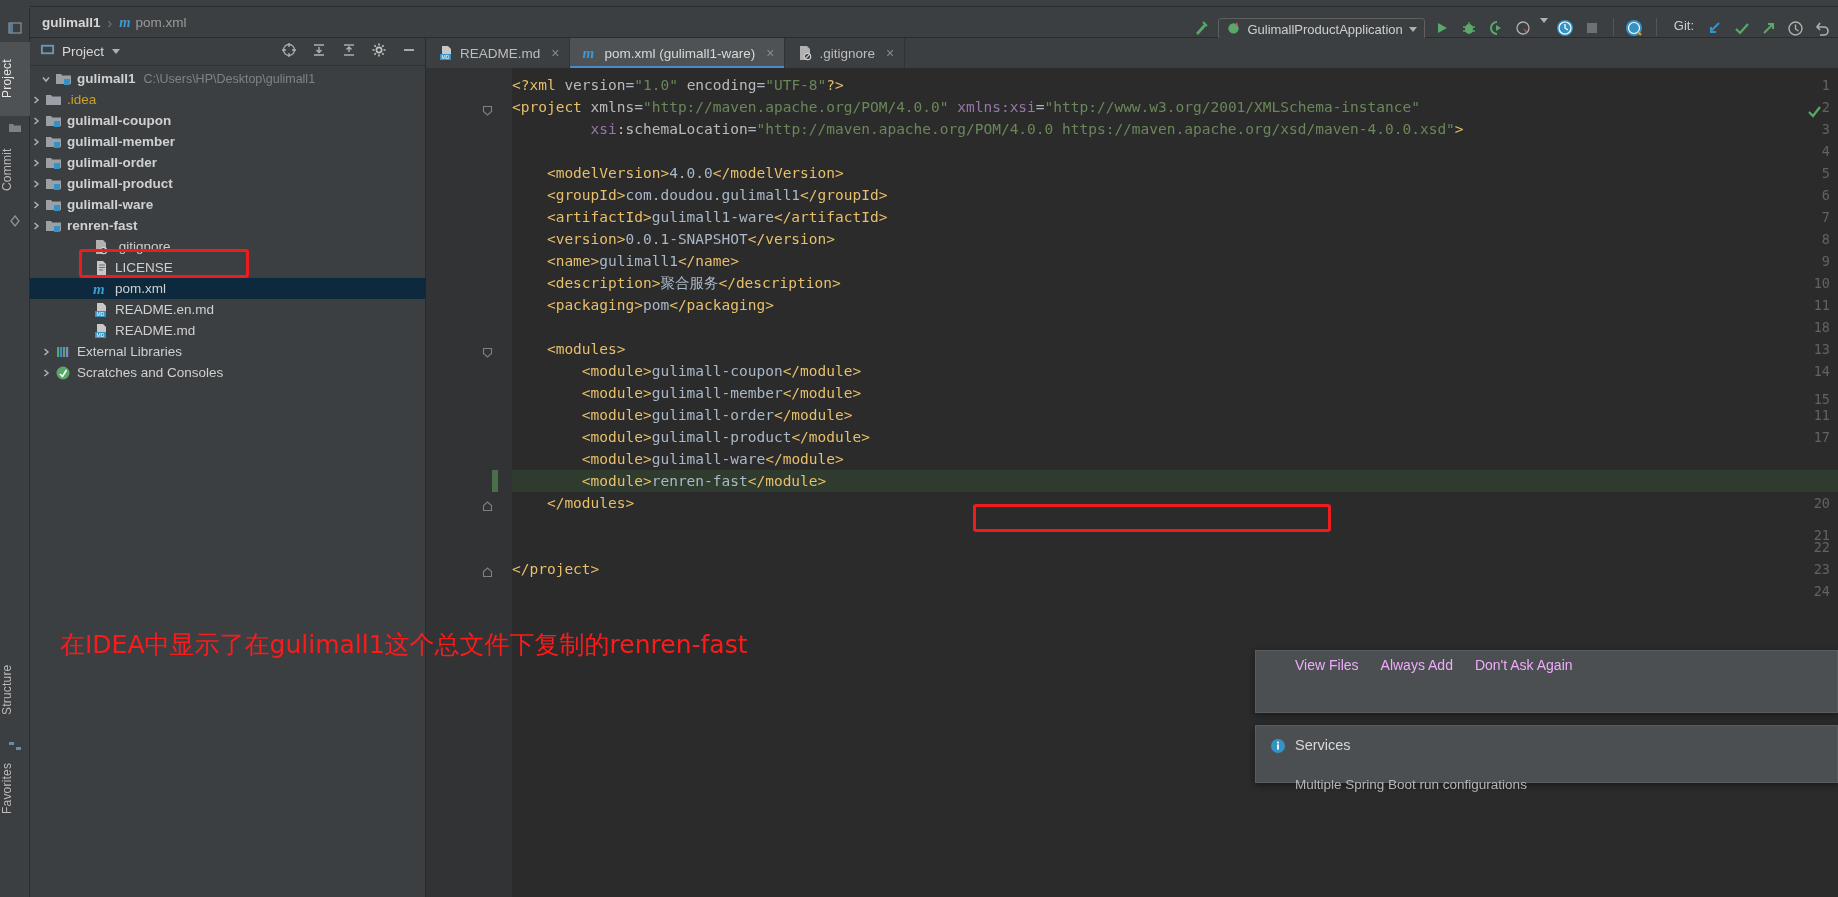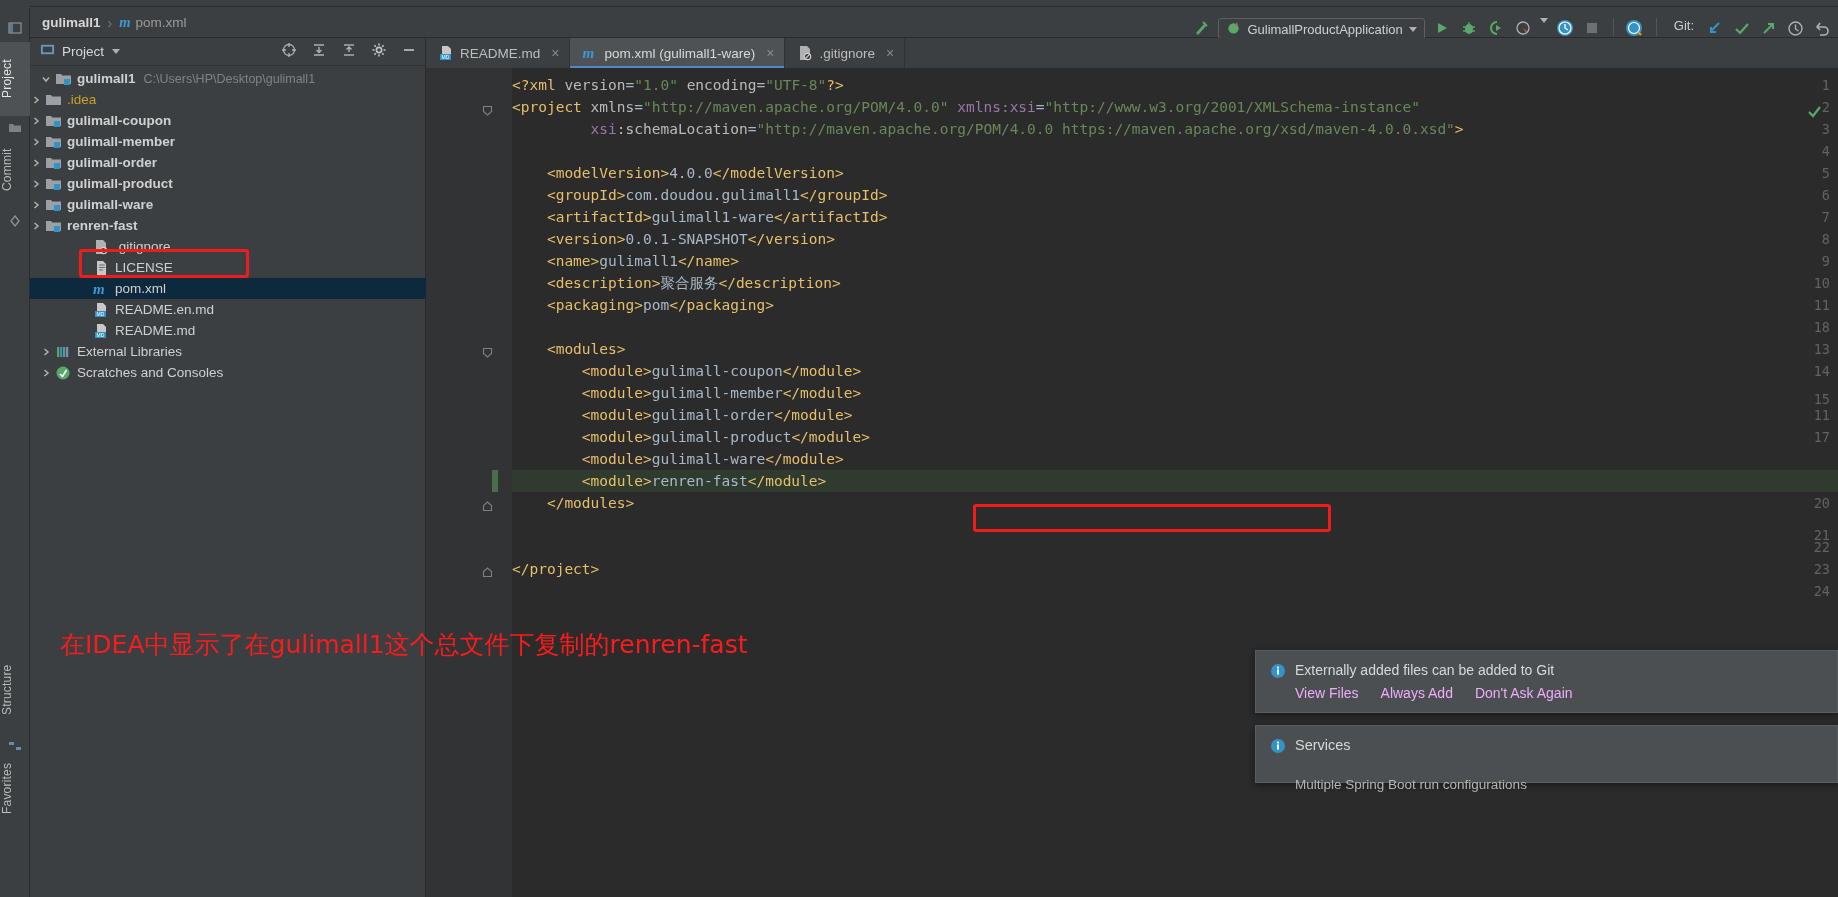--- a/index.html
+++ b/index.html
@@ -607,30 +607,20 @@
             <path d="M2 8l4 4 7-9" stroke="#59a869" stroke-width="2.2" fill="none"></path>
           </svg>
       </span>
     </div>
     <div class="anno-box" id="anno-code" style="border-color: rgb(238, 28, 28);"></div>
   </div>
 
   <div class="cn-anno" style="color: rgb(251, 27, 27);">在IDEA中显示了在gulimall1这个总文件下复制的renren-fast</div>
 
   <div class="notif" id="notif-git">
-    <div class="notif-row">
-      <span class="info-ico">
-        <svg width="16" height="16" viewBox="0 0 16 16">
-            <circle cx="8" cy="8" r="7" fill="#3592c4"></circle>
-            <rect x="7.1" y="6.4" width="1.8" height="5.2" fill="#fff"></rect>
-            <rect x="7.1" y="3.6" width="1.8" height="1.9" fill="#fff"></rect>
-          </svg>
-      </span>
-      <span class="notif-text">Externally added files can be added to Git</span>
-    </div>
     <div class="notif-links">
       <span class="nlink">View Files</span>
       <span class="nlink">Always Add</span>
       <span class="nlink">Don't Ask Again</span>
     </div>
   </div>
 
   <div class="notif" id="notif-svc">
     <div class="notif-row">
       <span class="info-ico">

